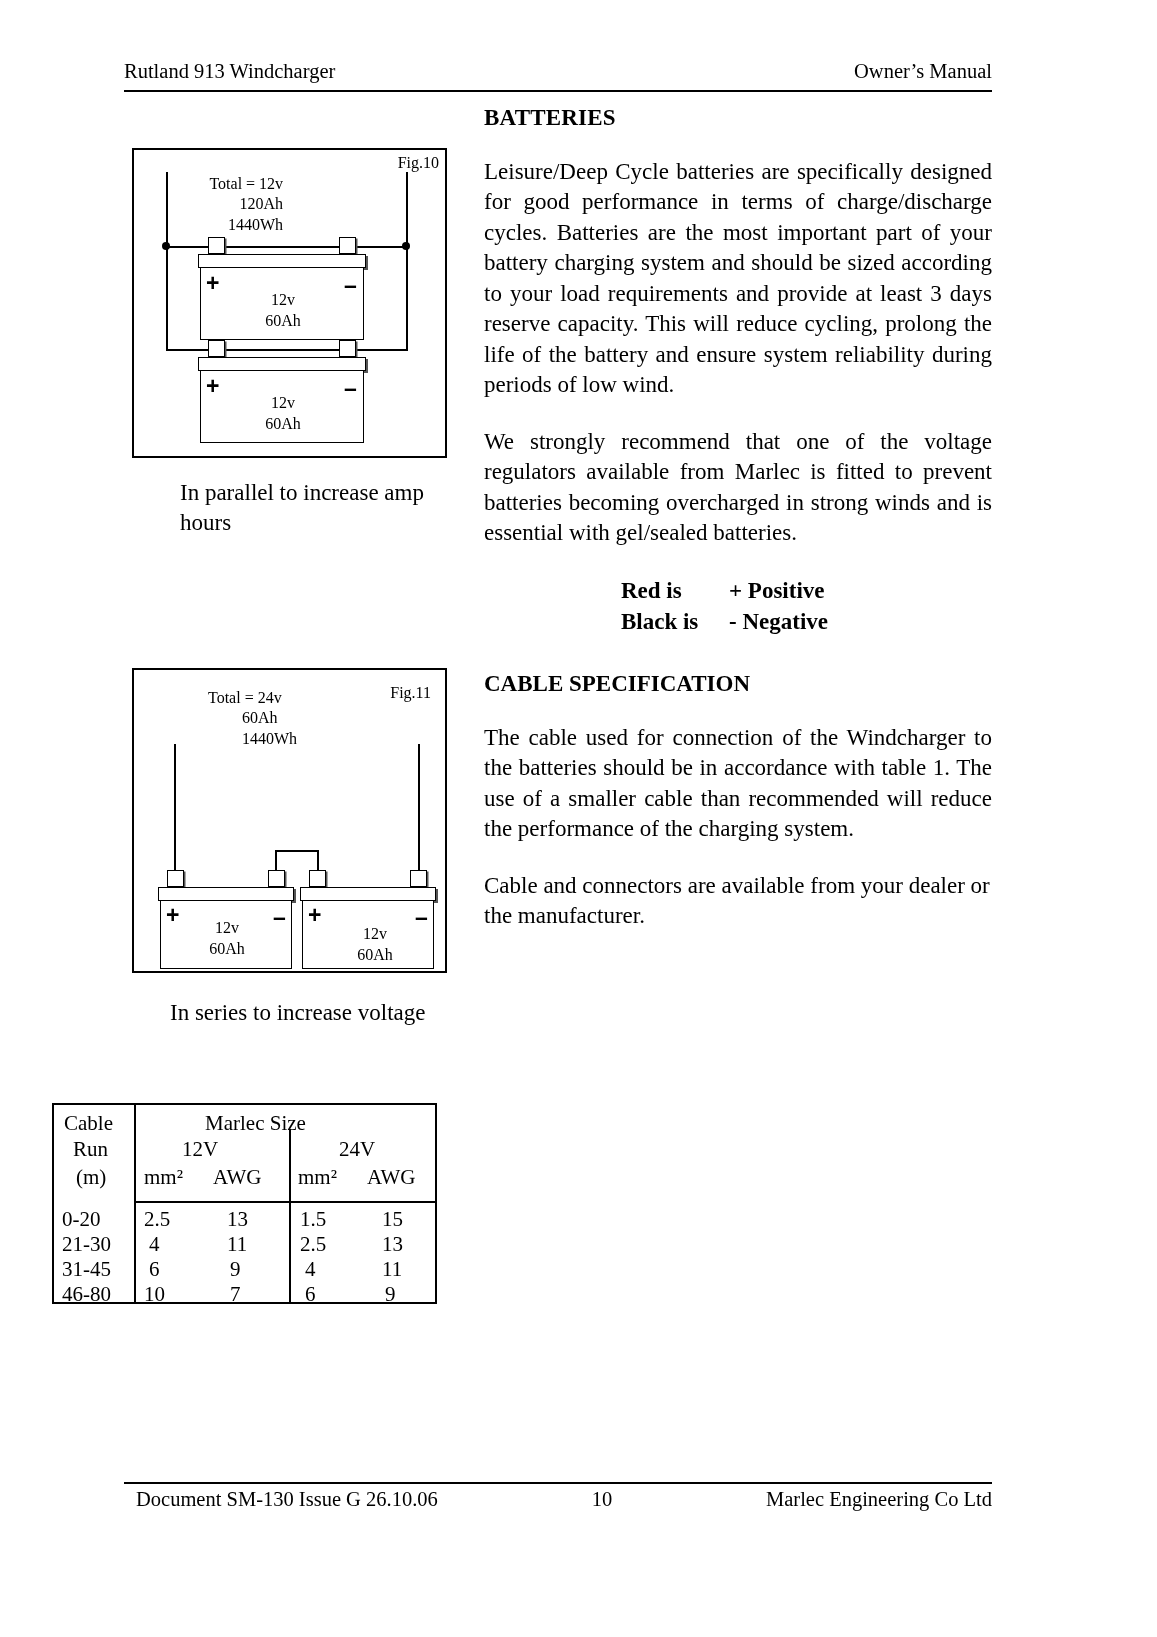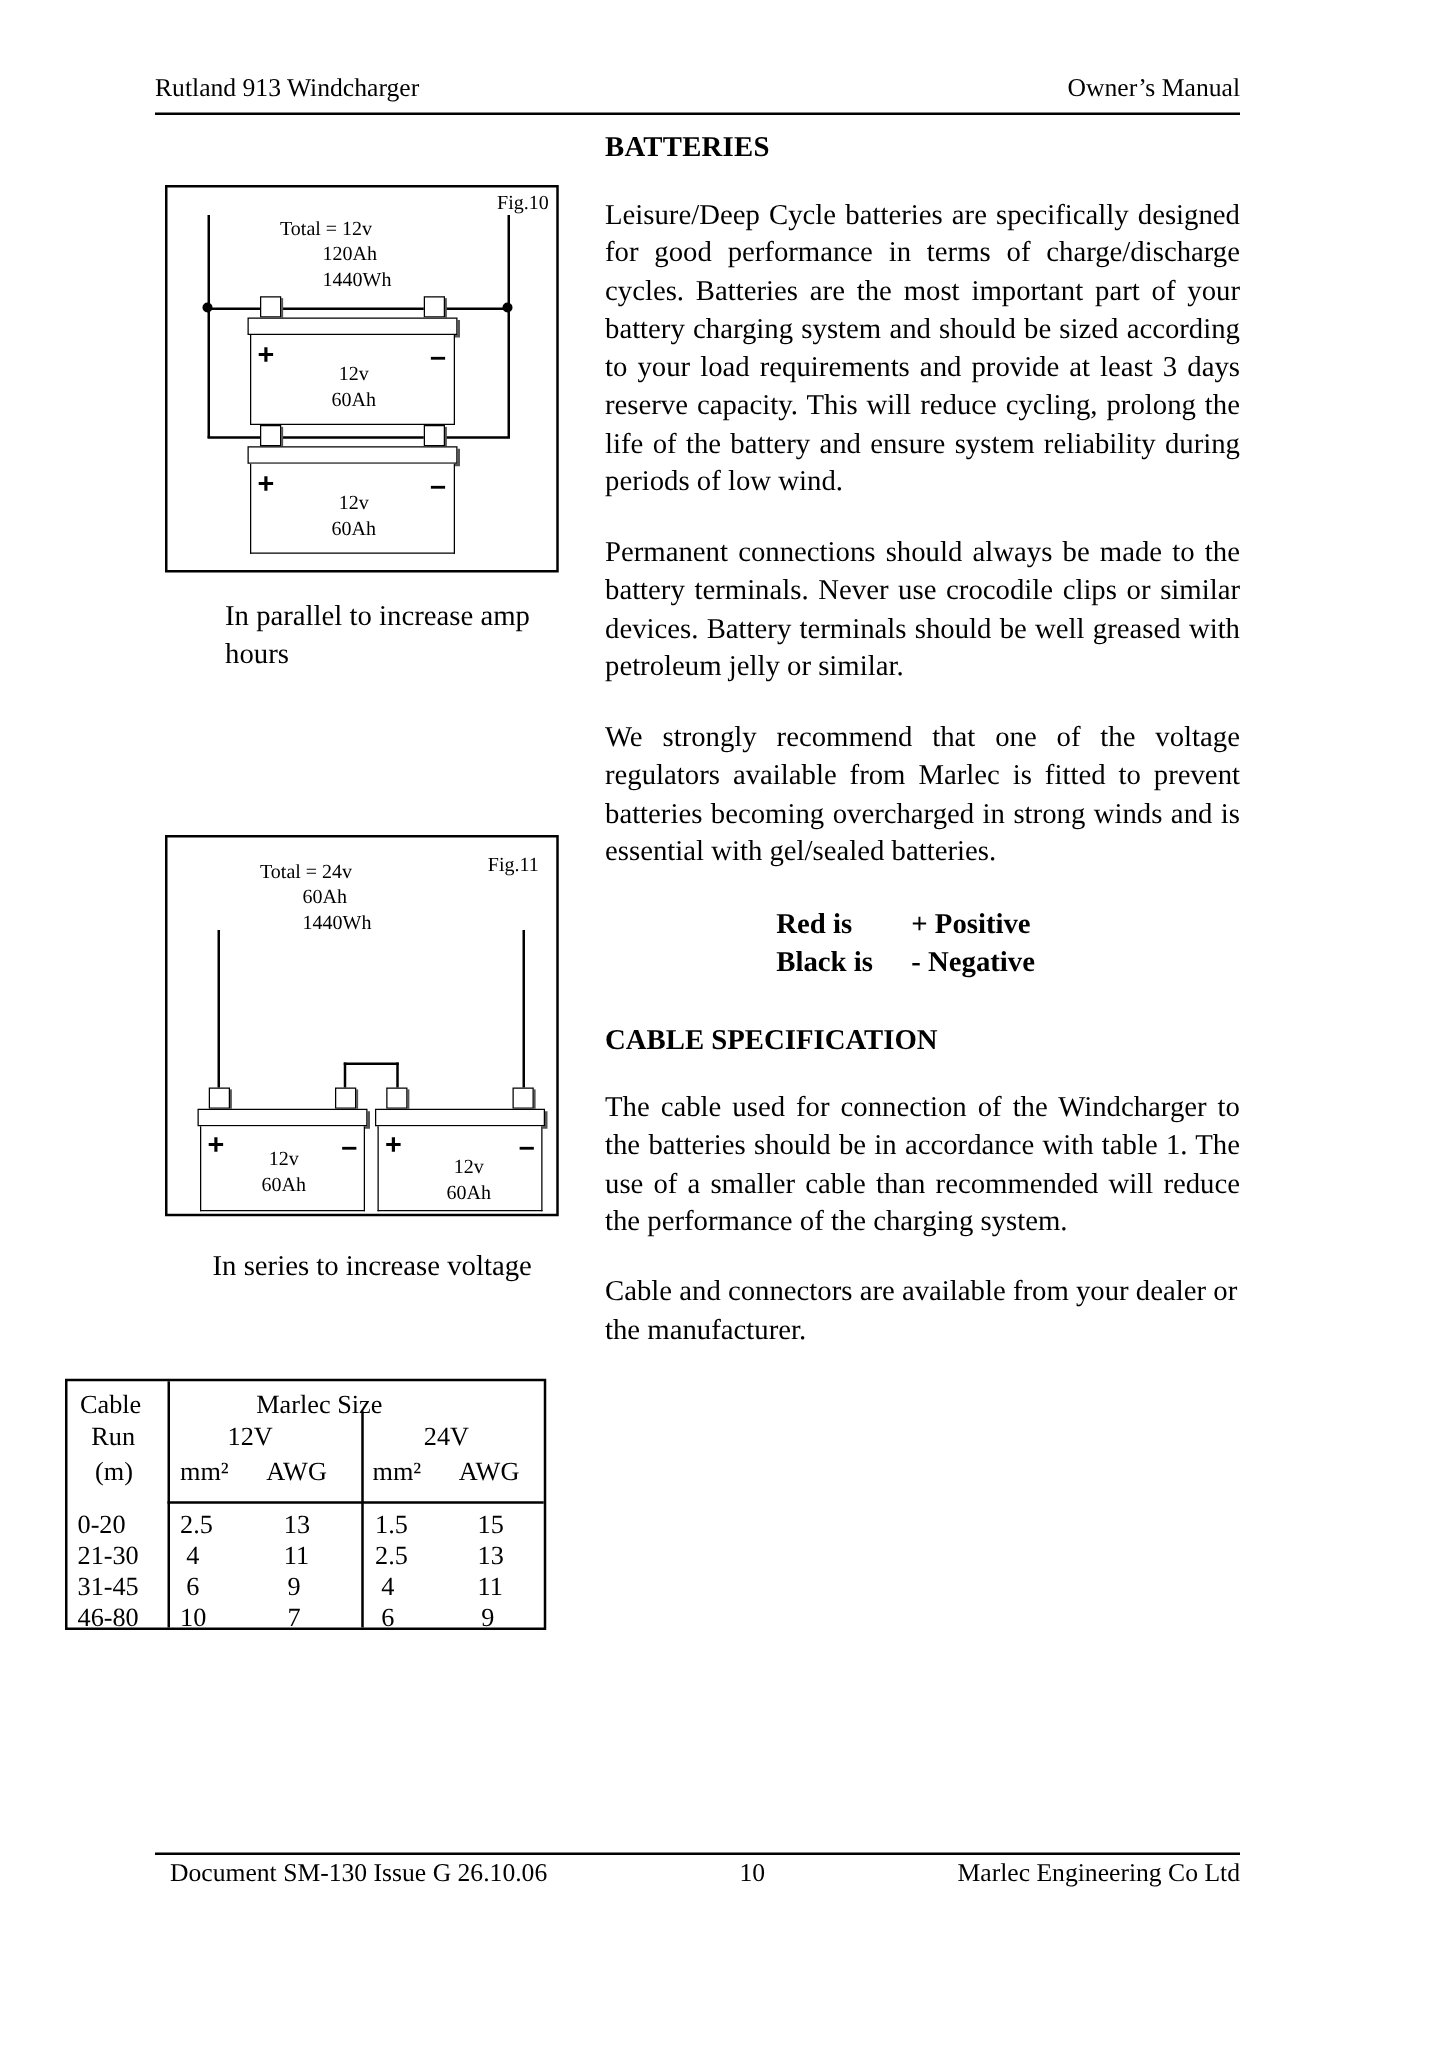--- a/index.html
+++ b/index.html
@@ -249,21 +249,21 @@
     <span>Rutland 913 Windcharger</span>
     <span>Owner’s Manual</span>
   </div>
   <div class="header-rule"></div>
 
   <div class="left-col">
 
     <div class="figbox fig10-box">
       <span class="fig-label" style="right:6px; top:4px;">Fig.10</span>
 
-      <div class="fig-total" style="left:90px; top:24px;">
+      <div class="fig-total" style="left:60px; top:24px;text-align:right;">
         <span>Total = 12v</span>
         <span class="l2">120Ah</span>
         <span class="l3">1440Wh</span>
       </div>
 
       <div class="wire wire-v" style="left:32px; top:22px; height:74px;"></div>
       <div class="wire wire-v" style="left:32px; top:96px; height:104px;"></div>
 
       <div class="wire wire-v" style="left:272px; top:22px; height:74px;"></div>
       <div class="wire wire-v" style="left:272px; top:96px; height:104px;"></div>
@@ -394,21 +394,20 @@
     <div class="tbl-txt" style="left:10px;  top:179px;">46-80</div>
     <div class="tbl-txt" style="left:92px;  top:179px;">10</div>
     <div class="tbl-txt" style="left:178px; top:179px;">7</div>
     <div class="tbl-txt" style="left:253px; top:179px;">6</div>
     <div class="tbl-txt" style="left:333px; top:179px;">9</div>
   </div>
 
   <div class="right-col">
     <h2 class="rc-h">BATTERIES</h2>
     <p class="rc-p">Leisure/Deep Cycle batteries are specifically designed for good performance in terms of charge/discharge cycles.   Batteries are the most important part of your battery charging system and should be sized according to your load requirements and provide at least 3 days reserve capacity.  This will reduce cycling, prolong the life of the battery and ensure system reliability during periods of low wind.</p>
-    <p class="rc-p">Permanent connections should always be made to the battery terminals.  Never use crocodile clips or similar devices.   Battery terminals should be well greased with petroleum jelly or similar.</p>
     <p class="rc-p">We strongly recommend that one of the voltage regulators available from Marlec is fitted to prevent batteries becoming overcharged in strong winds and is essential with gel/sealed batteries.</p>
 
     <div class="polarity">
       <div>
         <span class="pl">Red is</span><span class="pr">+ Positive</span>
       </div>
       <div>
         <span class="pl">Black is</span><span class="pr">- Negative</span>
       </div>
     </div>

